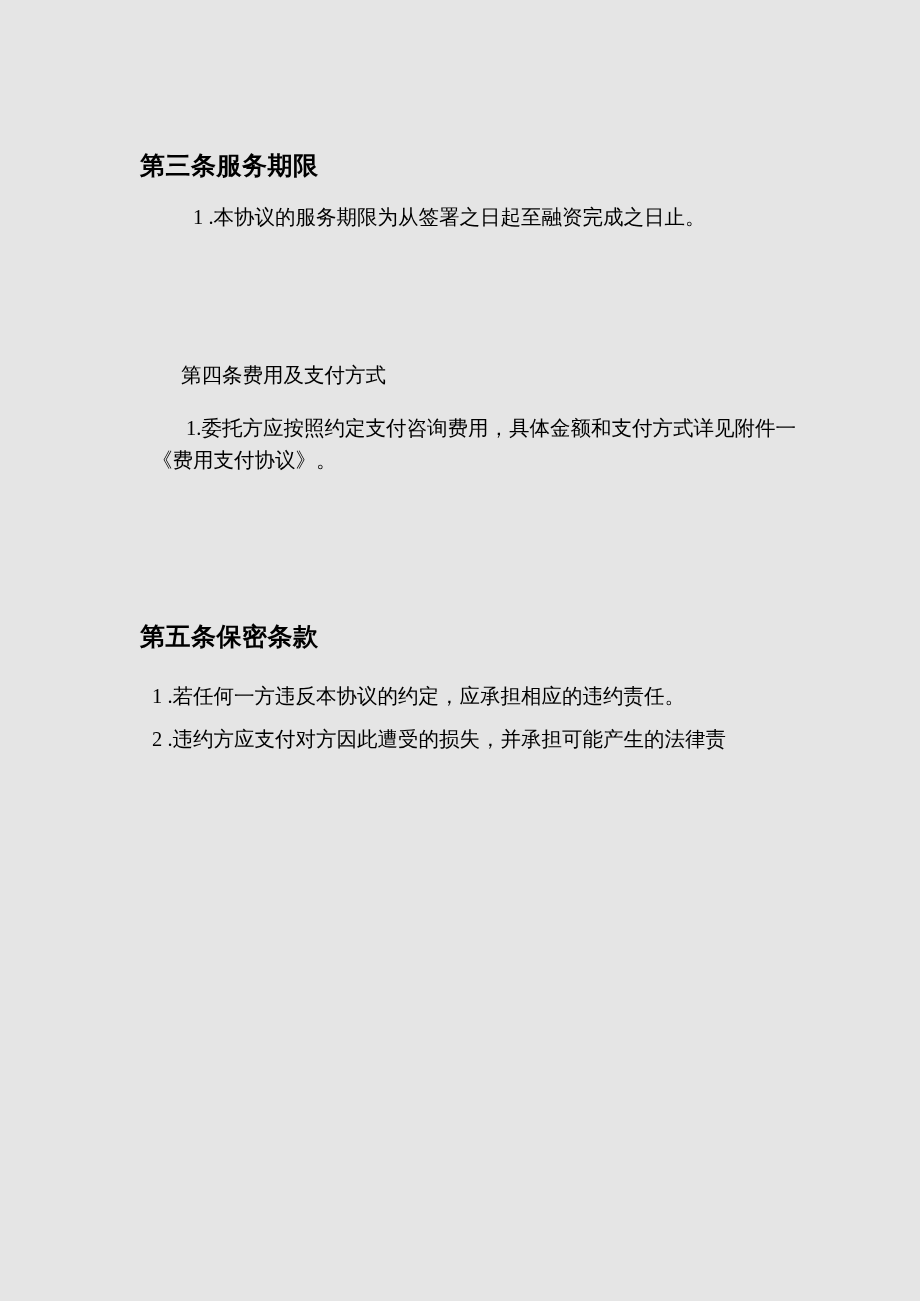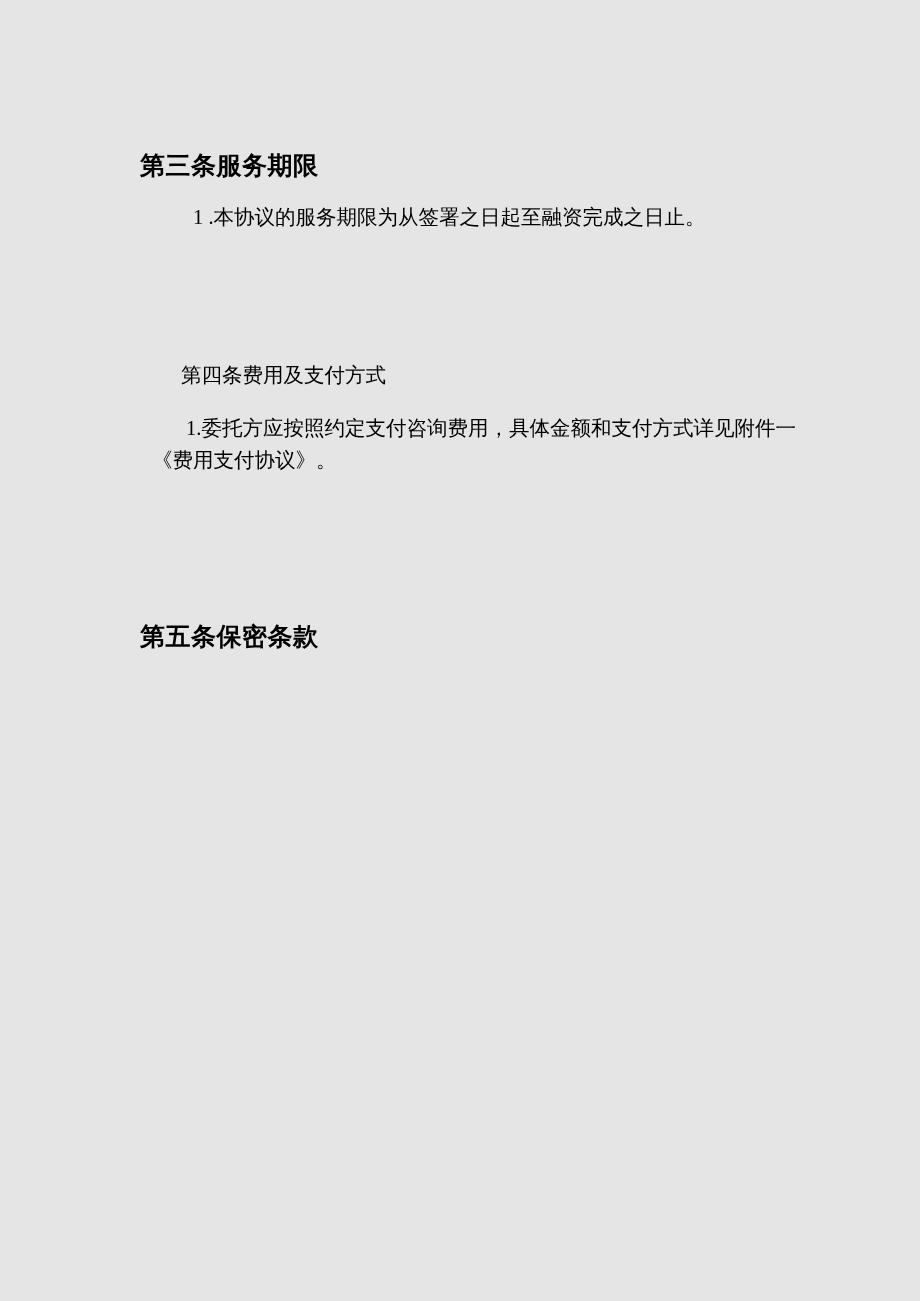--- a/index.html
+++ b/index.html
@@ -75,15 +75,17 @@
     <p class="para indent-sm">1.委托方应按照约定支付咨询费用，具体金额和支付方式详见附件一《费用支付协议》。</p>
 
     <div class="gap-xl"></div>
 
     <div class="gap-xs"></div>
 
     <div class="gap-xl"></div>
 
     <h2 class="section-heading">第五条保密条款</h2>
     <div class="gap-s"></div>
+    <p class="para">1 .若任何一方违反本协议的约定，应承担相应的违约责任。</p>
+    <p class="para">2 .违约方应支付对方因此遭受的损失，并承担可能产生的法律责</p>
 
   </div>
 </div>
 
 </body></html>

